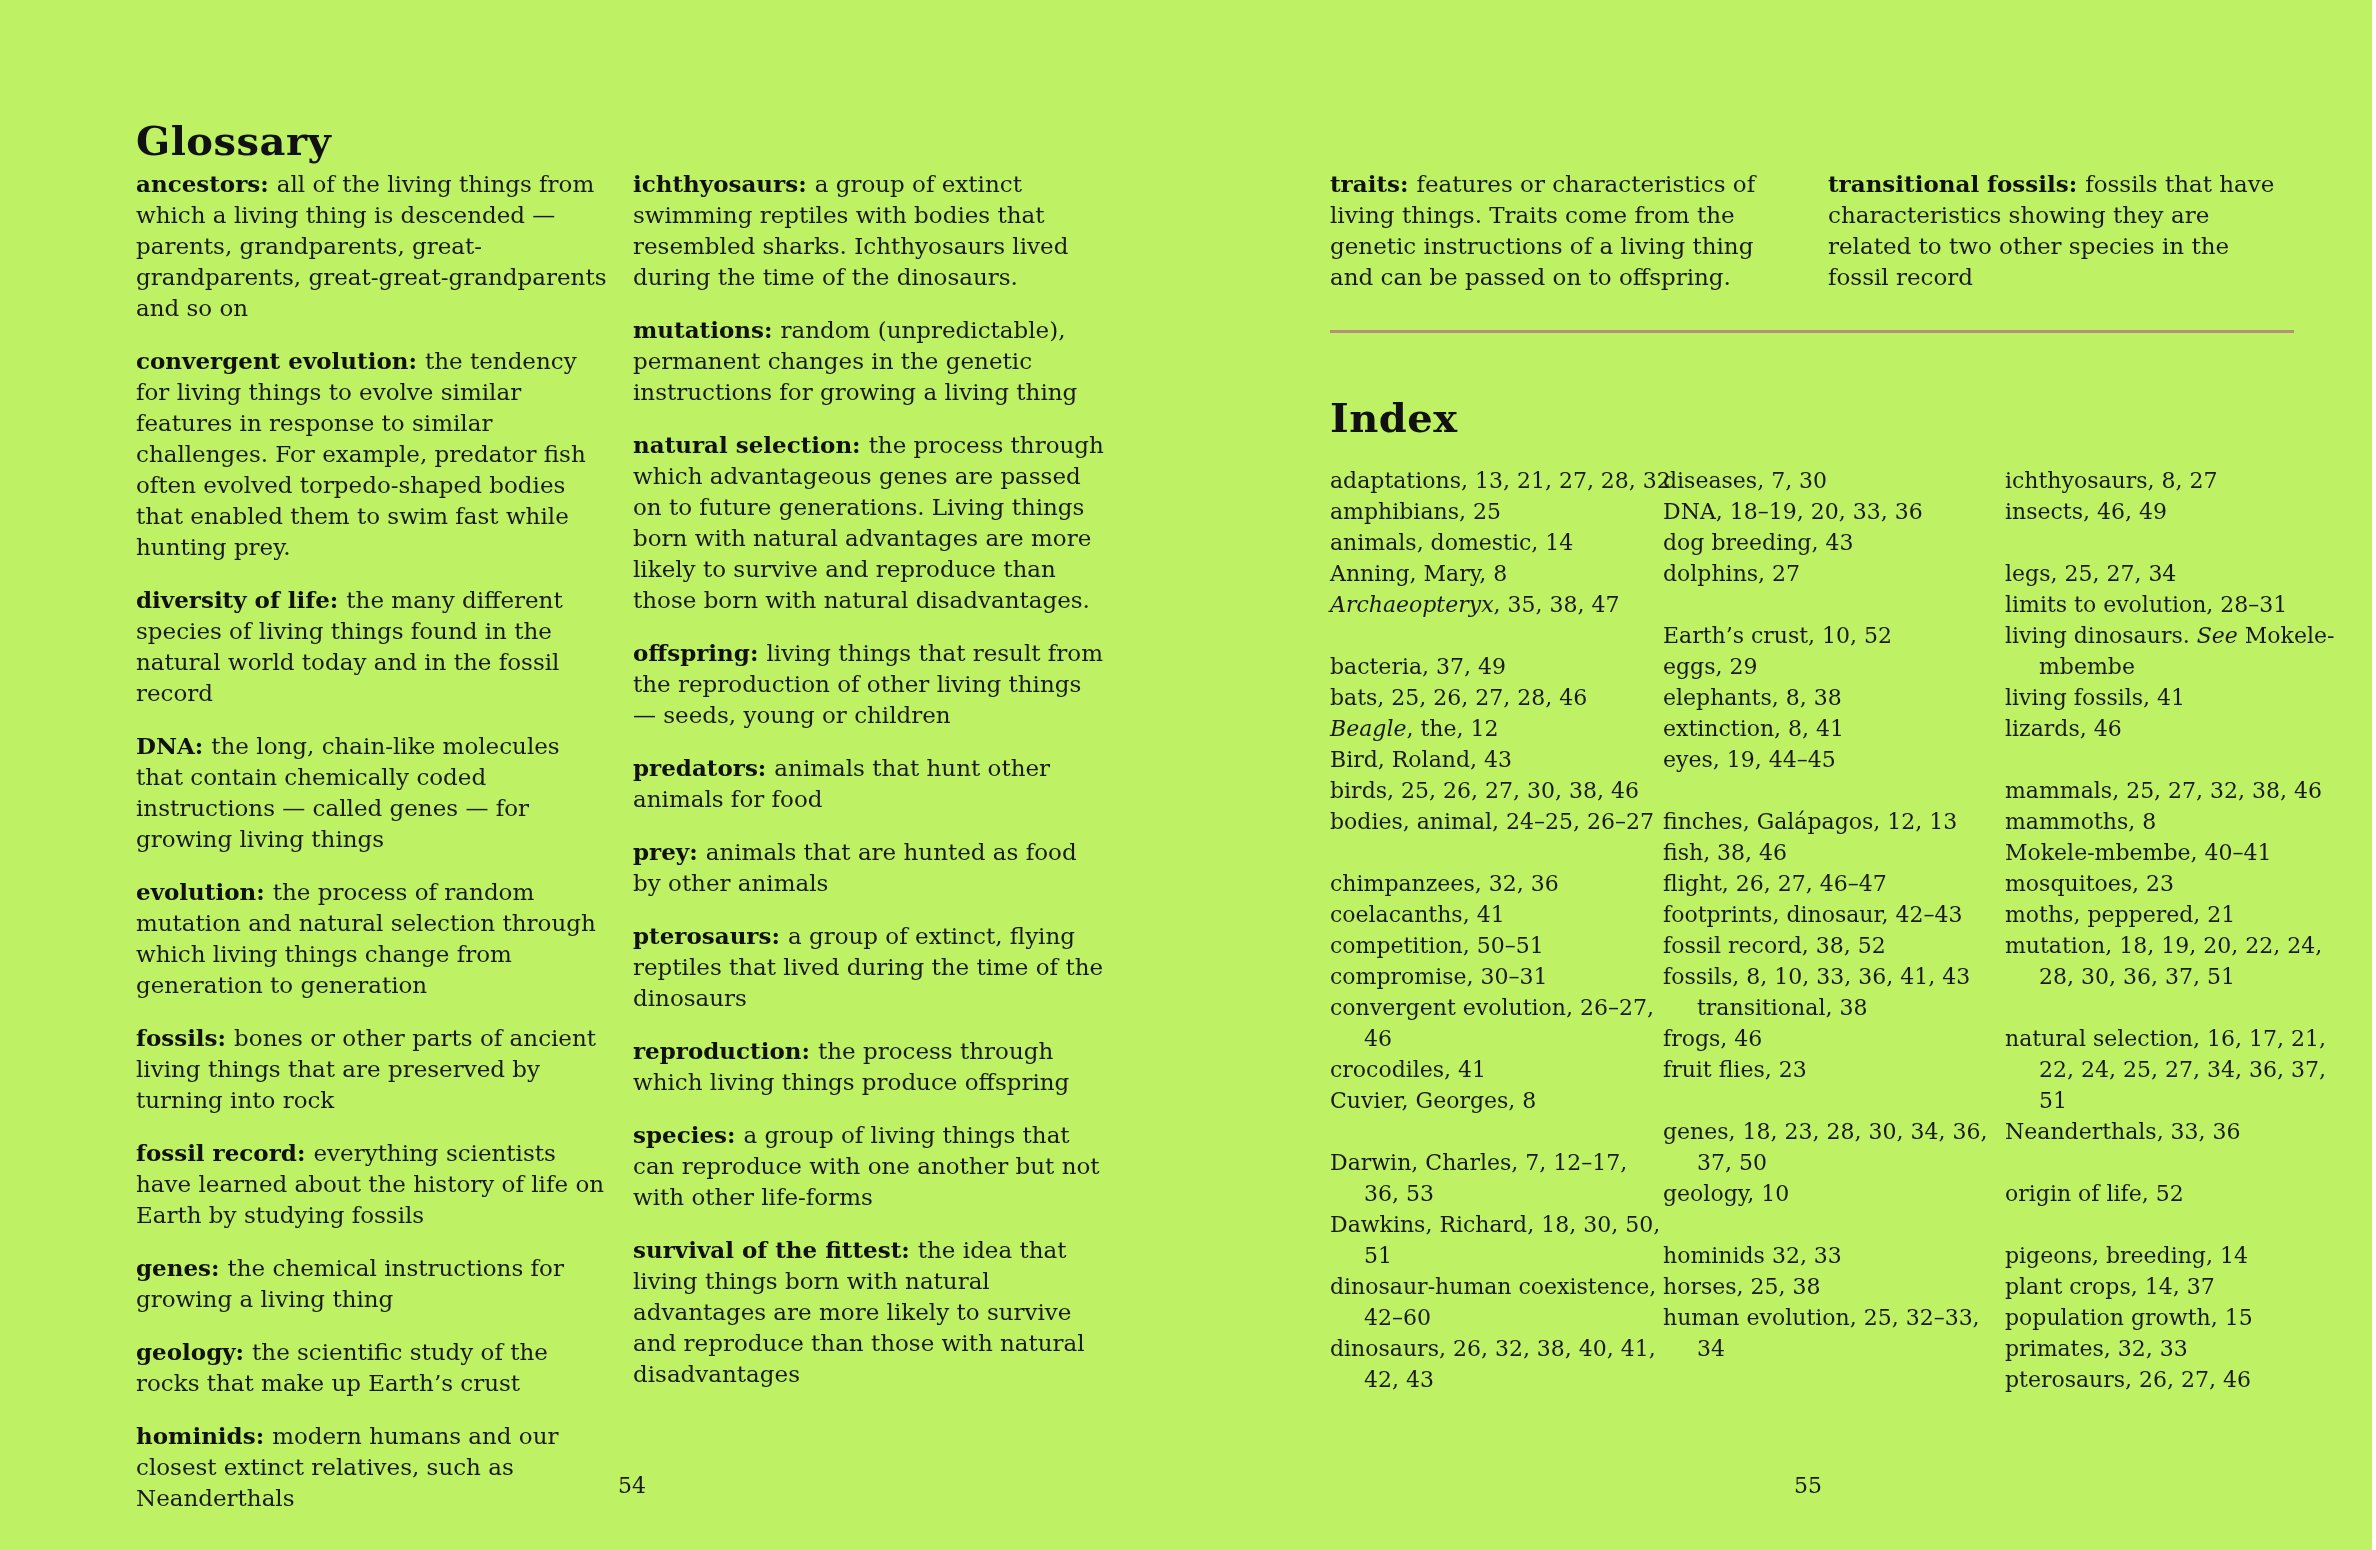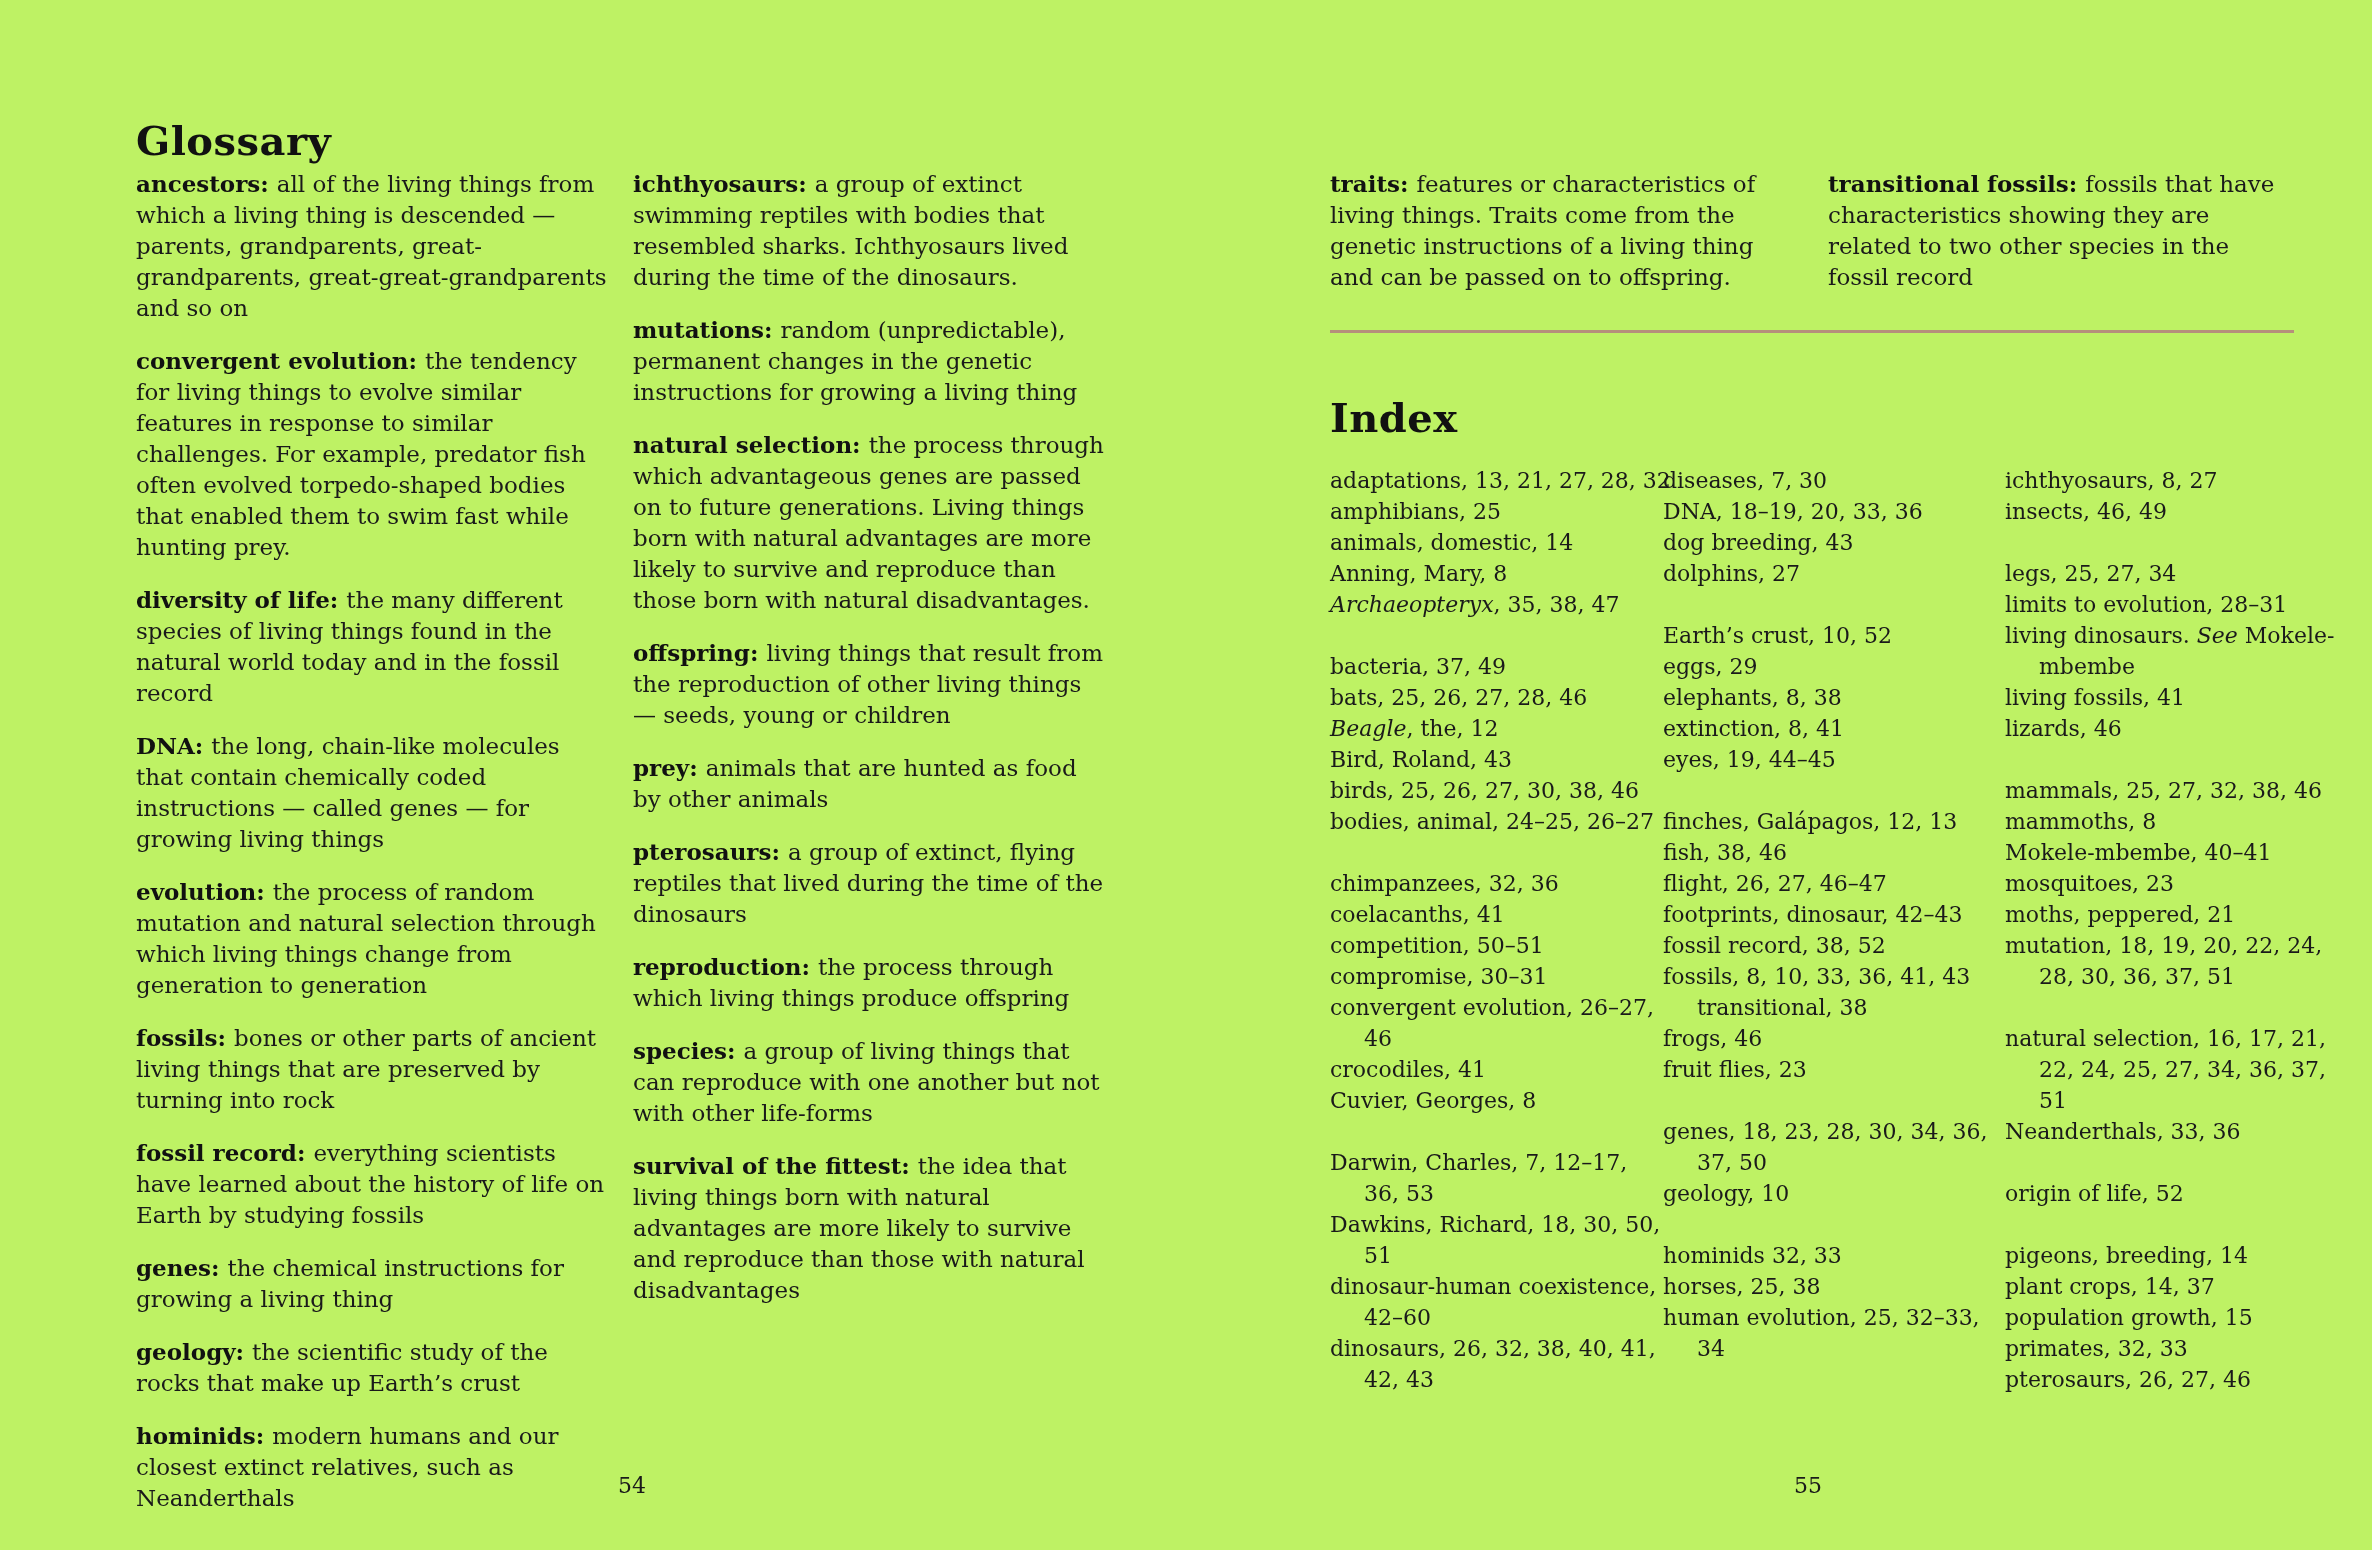--- a/index.html
+++ b/index.html
@@ -55,20 +55,21 @@
       <p class="gloss-entry"><b>fossil record: </b>everything scientists have learned about the history of life on Earth by studying fossils</p>
       <p class="gloss-entry"><b>genes: </b>the chemical instructions for growing a living thing</p>
       <p class="gloss-entry"><b>geology: </b>the scientific study of the rocks that make up Earth’s crust</p>
       <p class="gloss-entry"><b>hominids: </b>modern humans and our closest extinct relatives, such as Neanderthals</p>
     </div>
   <div class="gloss-col" id="gloss-col-2">
       <p class="gloss-entry"><b>ichthyosaurs: </b>a group of extinct swimming reptiles with bodies that resembled sharks. Ichthyosaurs lived during the time of the dinosaurs.</p>
       <p class="gloss-entry"><b>mutations: </b>random (unpredictable), permanent changes in the genetic instructions for growing a living thing</p>
       <p class="gloss-entry"><b>natural selection: </b>the process through which advantageous genes are passed on to future generations. Living things born with natural advantages are more likely to survive and reproduce than those born with natural disadvantages.</p>
       <p class="gloss-entry"><b>offspring: </b>living things that result from the reproduction of other living things — seeds, young or children</p>
+      <p class="gloss-entry"><b>predators: </b>animals that hunt other animals for food</p>
       <p class="gloss-entry"><b>prey: </b>animals that are hunted as food by other animals</p>
       <p class="gloss-entry"><b>pterosaurs: </b>a group of extinct, flying reptiles that lived during the time of the dinosaurs</p>
       <p class="gloss-entry"><b>reproduction: </b>the process through which living things produce offspring</p>
       <p class="gloss-entry"><b>species: </b>a group of living things that can reproduce with one another but not with other life-forms</p>
       <p class="gloss-entry"><b>survival of the fittest: </b>the idea that living things born with natural advantages are more likely to survive and reproduce than those with natural disadvantages</p>
     </div>
   <div class="page-num" id="page-num-left">54</div>
 
   <div class="gloss-col" id="gloss-col-4">
       <p class="gloss-entry"><b>transitional fossils: </b>fossils that have characteristics showing they are related to two other species in the fossil record</p>

